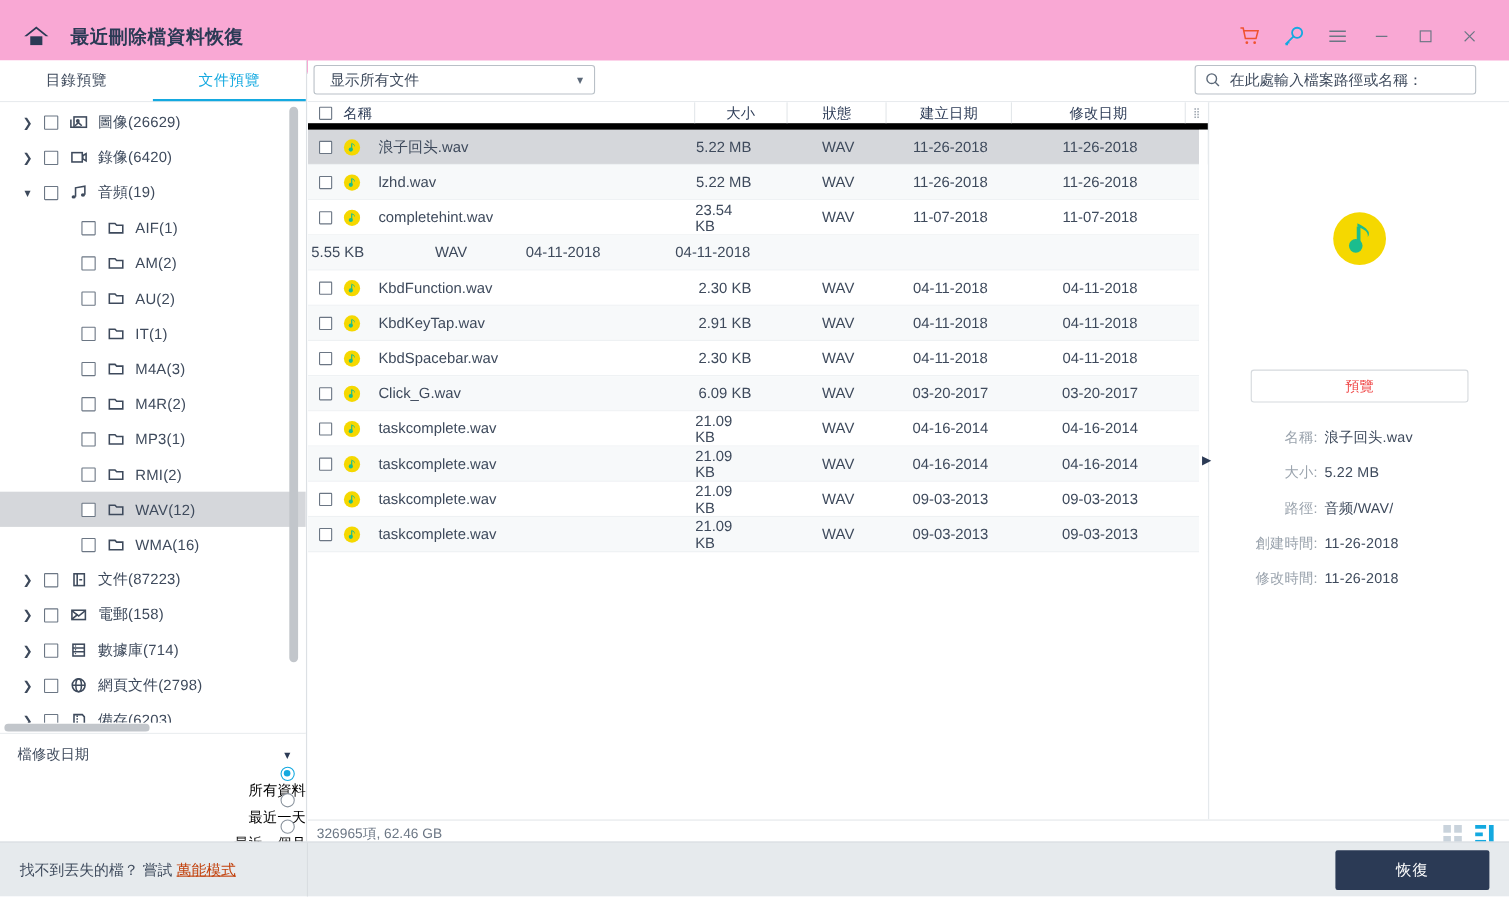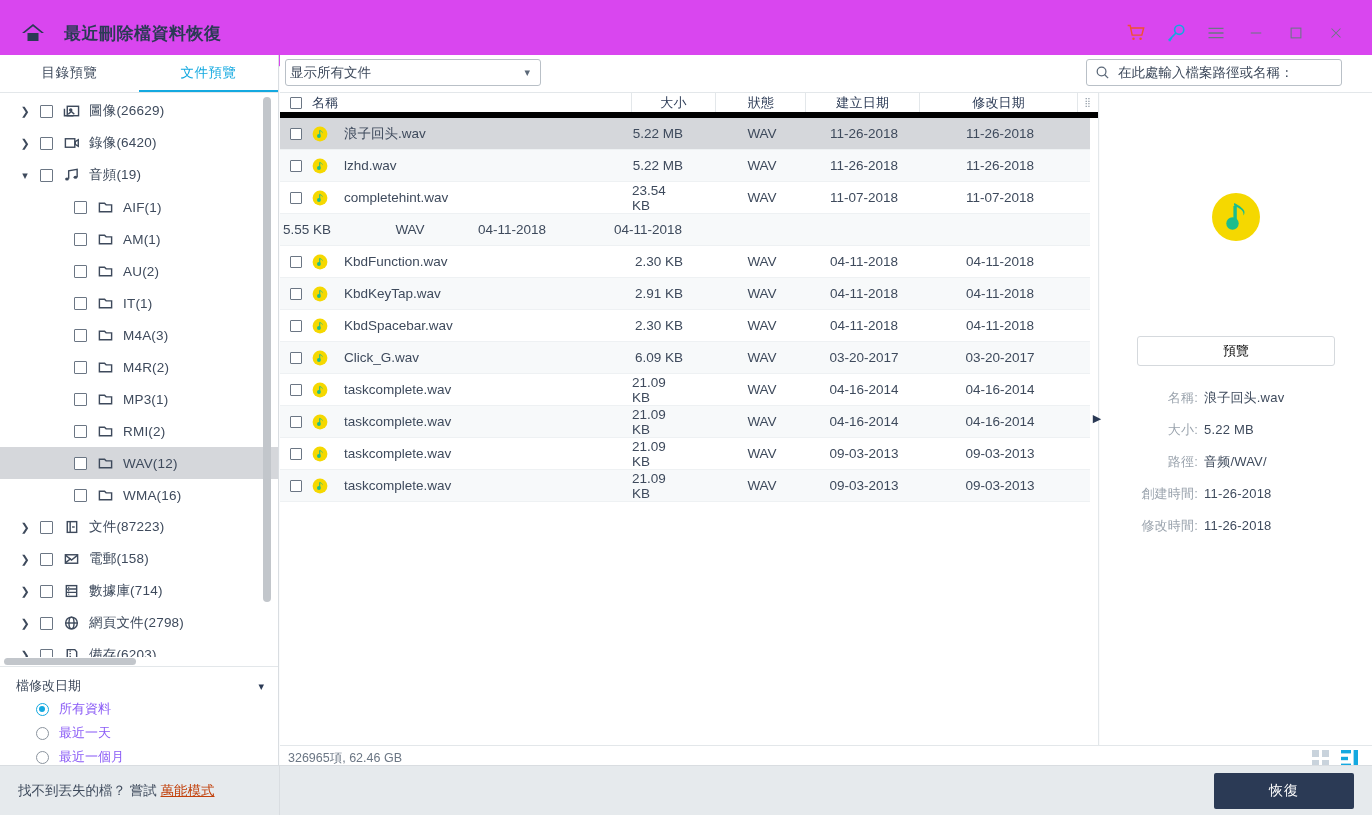--- a/index.html
+++ b/index.html
@@ -13,21 +13,21 @@
   #app {
     position: relative;
     width: 1372px; height: 815px;
     background: #fafbfc;
   }
 
   
   .titlebar {
     position: absolute; top: 0; left: 0;
     width: 1372px; height: 67px;
-    background: #d946ef;
+    background: #f9a8d4;
     border-bottom: 1px solid #e3e7ea;
     display: flex; align-items: center;
   }
   .home-icon {
     margin-left: 18px; width: 30px; height: 30px;
     display: flex; align-items: center; justify-content: center;
     color: #2b3a55;
   }
   .app-title {
     margin-left: 16px;
@@ -124,22 +124,22 @@
     border-top: 1px solid #e3e7ea;
     height: 150px; background: #ffffff; padding-top: 8px;
   }
   .filter-head {
     display: flex; align-items: center;
     height: 22px; padding: 0 14px 0 16px;
     font-size: 13px; color: #3e4a5c; cursor: pointer;
   }
   .filter-head .chev { margin-left: auto; color: #2b3a55; font-size: 11px; }
   .radio-row {
-    height: 24px; display: flex; align-items: center;
-    padding-left: 36px; font-size: 13px; color: #8b5cf6; cursor: pointer;
+    height: 24px; display: flex; align-items: flex-end;
+    padding-left: 36px; font-size: 13px; color: #000000; cursor: pointer; flex-direction: column;
   }
   .radio {
     width: 13px; height: 13px; border-radius: 50%;
     border: 1.4px solid #8b949e; background: #fff;
     flex: none; margin-right: 10px; position: relative;
   }
   .radio.on { border-color: #14a9e0; }
   .radio.on::after {
     content: ""; position: absolute; left: 2.4px; top: 2.4px;
     width: 6px; height: 6px; border-radius: 50%; background: #14a9e0;
@@ -150,21 +150,21 @@
     position: absolute; top: 55px; left: 280px;
     width: 1092px; height: 38px;
     background: #ffffff;
     border-bottom: 1px solid #e3e7ea;
   }
   .filter-select {
     position: absolute; left: 5px; top: 4px;
     width: 256px; height: 27px;
     border: 1px solid #b9c0c7; border-radius: 3px; background: #fff;
     display: flex; align-items: center;
-    font-size: 13.5px; color: #3e4a5c; padding-left: 4px; cursor: pointer;
+    font-size: 13.5px; color: #3e4a5c; padding-left: 14px; cursor: pointer;
   }
   .filter-select .chev {
     margin-left: auto; margin-right: 10px; color: #5b6878; font-size: 11px;
   }
   .search-box {
     position: absolute; right: 30px; top: 4px;
     width: 256px; height: 27px;
     border: 1px solid #b9c0c7; border-radius: 3px; background: #fff;
     display: flex; align-items: center; padding-left: 8px;
   }
@@ -260,21 +260,21 @@
     background: #ffffff;
   }
   .pv-thumb {
     margin: 96px auto 0 auto; width: 56px; height: 56px;
     display: flex; align-items: center; justify-content: center;
   }
   .pv-btn {
     margin: 91px auto 0 auto; width: 198px; height: 30px;
     border: 1px solid #d5d9dd; border-radius: 3px; background: #fff;
     display: flex; align-items: center; justify-content: center;
-    font-size: 13px; color: #000000; cursor: pointer;
+    font-size: 13px; color: #ef4444; cursor: pointer;
   }
   .pv-meta { margin-top: 16px; }
   .pv-row {
     display: flex; align-items: baseline;
     padding: 7px 0; font-size: 13px;
   }
   .pv-key {
     width: 104px; text-align: right; color: #9aa3ad;
     padding-right: 6px; flex: none; letter-spacing: .2px;
   }
@@ -415,21 +415,21 @@
             <span class="tree-label">AIF(1)</span>
           </div>
           <div class="tree-row level2">
             <span class="arrow blank"></span>
             <span class="cbx"></span>
             <span class="tree-ico">
               <svg width="17" height="16" viewBox="0 0 18 17" fill="none" stroke="#3e4a5c" stroke-width="1.5">
         <path d="M2.5 4.5 L8 4.5 L9.6 6.2 L15.5 6.2 L15.5 13.5 L2.5 13.5 Z"></path>
               </svg>
             </span>
-            <span class="tree-label">AM(1)</span>
+            <span class="tree-label">AM(2)</span>
           </div>
           <div class="tree-row level2">
             <span class="arrow blank"></span>
             <span class="cbx"></span>
             <span class="tree-ico">
               <svg width="17" height="16" viewBox="0 0 18 17" fill="none" stroke="#3e4a5c" stroke-width="1.5">
         <path d="M2.5 4.5 L8 4.5 L9.6 6.2 L15.5 6.2 L15.5 13.5 L2.5 13.5 Z"></path>
               </svg>
             </span>
             <span class="tree-label">AU(2)</span>

